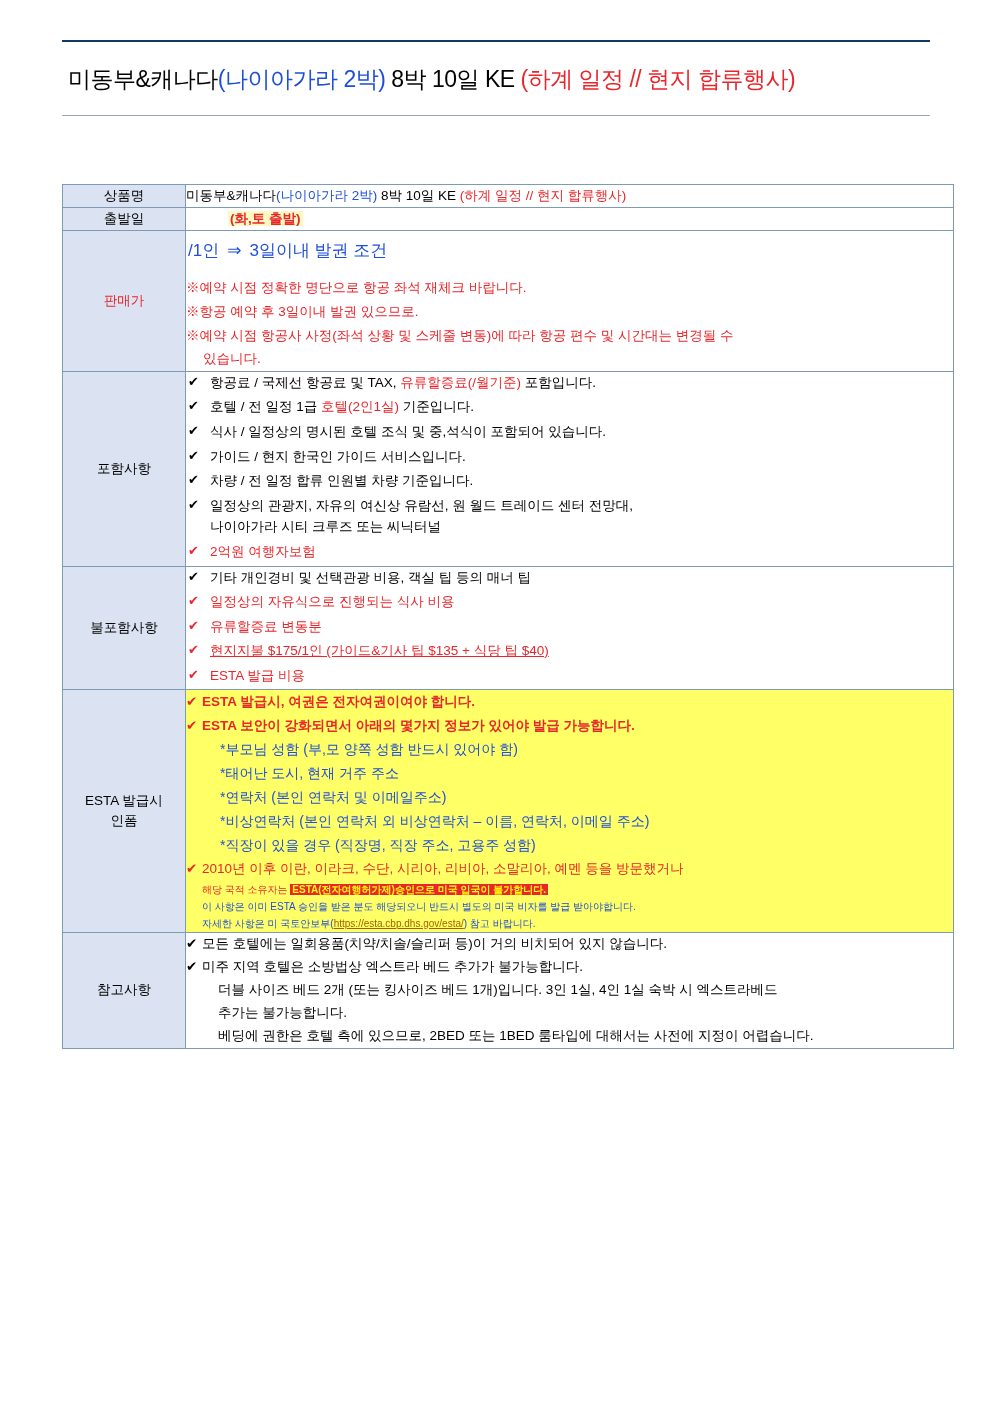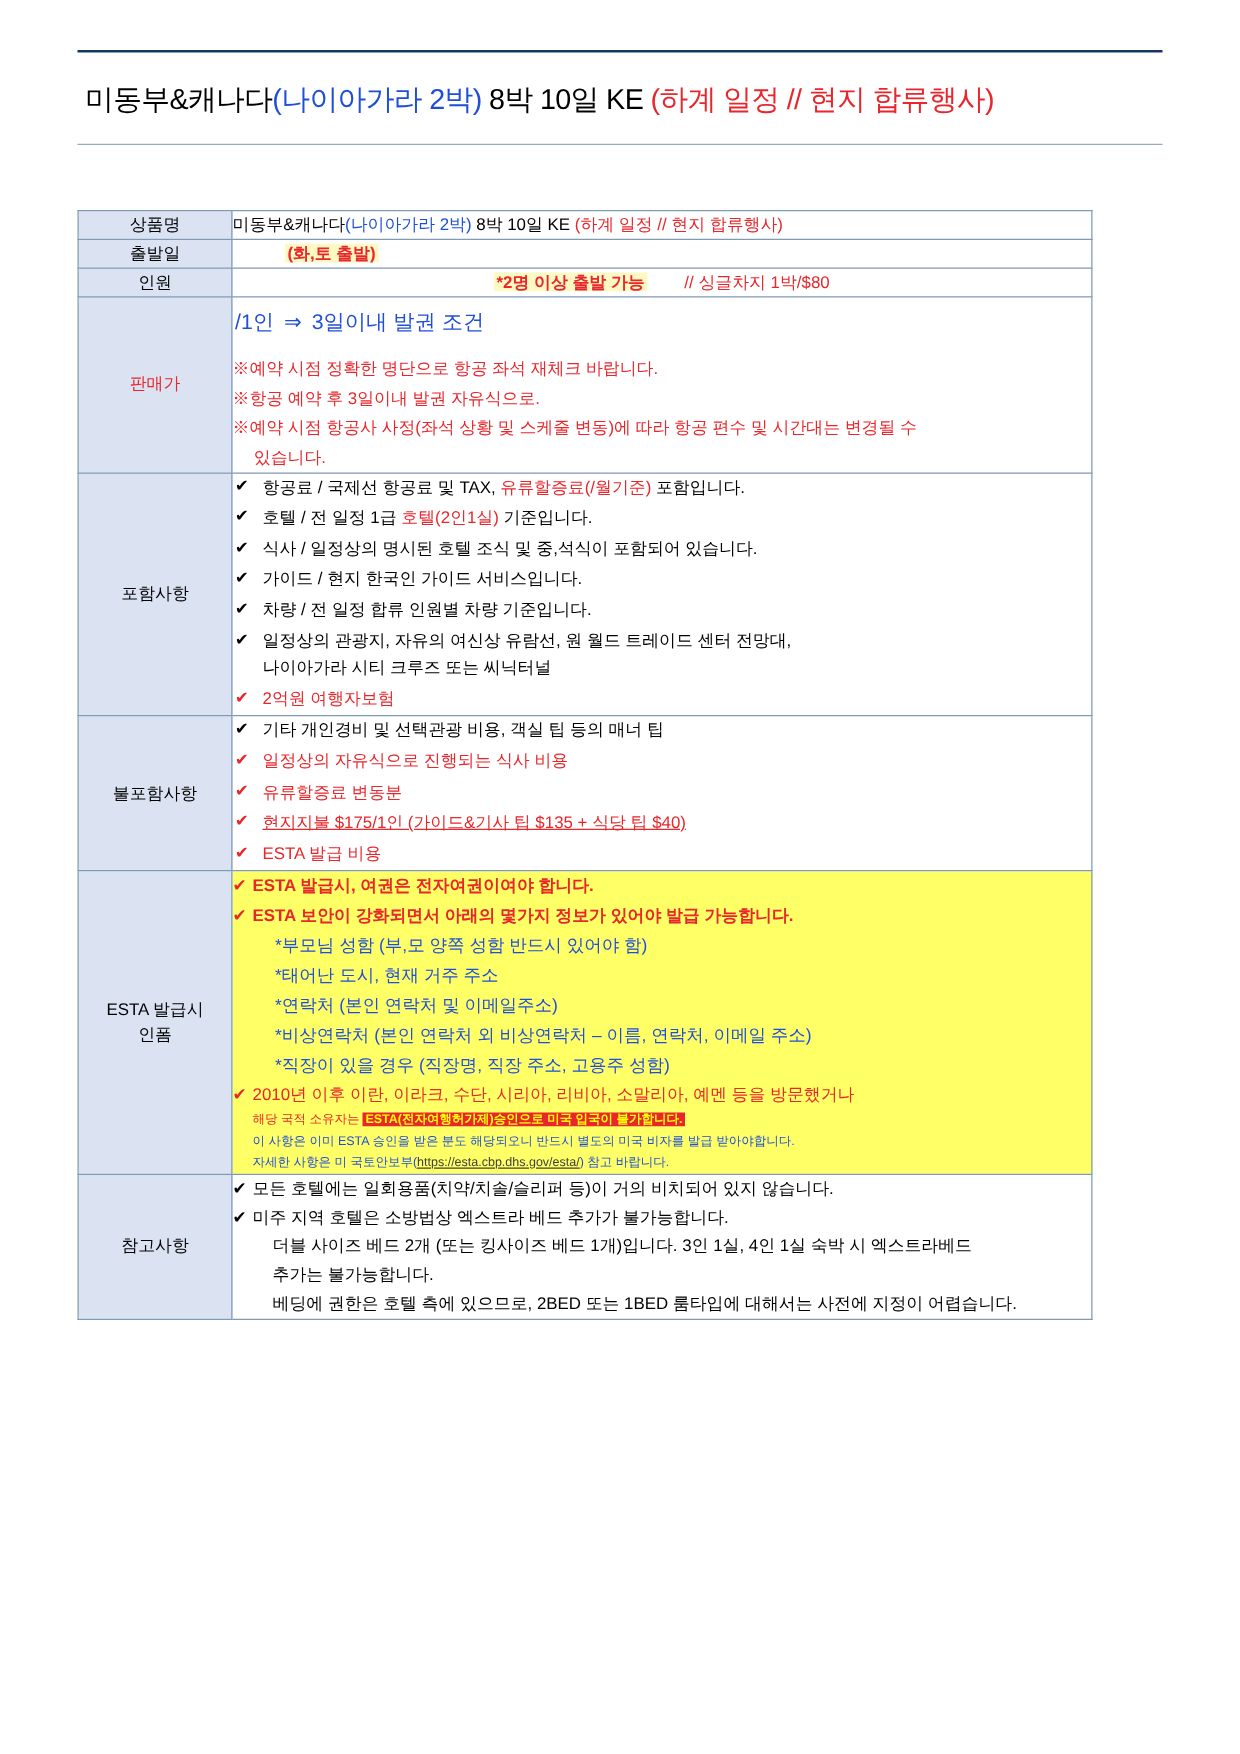--- a/index.html
+++ b/index.html
@@ -32,22 +32,22 @@
     white-space: nowrap;
   }
   .doc-title .t-black { color: #000000; }
   .doc-title .t-blue { color: #1f4ed8; }
   .doc-title .t-red { color: #e8262b; }
   .title-rule-bottom {
     border-top: 1px solid #9aa7bd;
   }
   table.main {
     border-collapse: collapse;
-    width: 812px;
-    margin-top: 52px;
+    width: 892px;
+    margin-top: 68px;
     table-layout: fixed;
   }
   table.main td {
     border: 1px solid #7f9ab5;
     vertical-align: middle;
     padding: 0;
   }
   td.label {
     width: 122px;
     background: #dbe3f2;
@@ -144,21 +144,21 @@
     font-size: 10px;
     line-height: 1.72;
     padding-left: 16px;
   }
   .esta-hl {
     background: #e8262b;
     color: #ffff00;
     font-weight: bold;
     padding: 0 2px;
   }
-  .link { color: #404040; text-decoration: underline; }
+  .link { color: #a16207; text-decoration: underline; }
 
   ul.refs {
     list-style: none;
     margin: 0;
     padding: 0;
   }
   ul.refs li {
     position: relative;
     padding-left: 16px;
     font-size: 13.5px;
@@ -194,36 +194,29 @@
 
     <tr>
       <td class="label">출발일</td>
       <td class="content">
         <div style="padding-left:42px;">
           <span class="hl">(화,토 출발)</span>
         </div>
       </td>
     </tr>
 
-    <tr>
-      <td class="label">인원</td>
-      <td class="content center">
-        <span class="hl">*2명 이상 출발 가능</span>
-        <span style="display:inline-block;width:26px;"></span><span class="red">// 싱글차지 1박/$80</span>
-      </td>
-    </tr>
 
     <tr>
       <td class="label red">판매가</td>
       <td class="content">
         <div class="price-head">
           <span>/1인</span><span class="arrow">⇒</span><span>3일이내 발권 조건</span>
         </div>
         <div class="note-line">※예약 시점 정확한 명단으로 항공 좌석 재체크 바랍니다.</div>
-        <div class="note-line">※항공 예약 후 3일이내 발권 자유식으로.</div>
+        <div class="note-line">※항공 예약 후 3일이내 발권 있으므로.</div>
         <div class="note-line">※예약 시점 항공사 사정(좌석 상황 및 스케줄 변동)에 따라 항공 편수 및 시간대는 변경될 수</div>
         <div class="note-line note-indent">있습니다.</div>
       </td>
     </tr>
 
     <tr>
       <td class="label">포함사항</td>
       <td class="content">
         <ul class="checks">
           <li>

